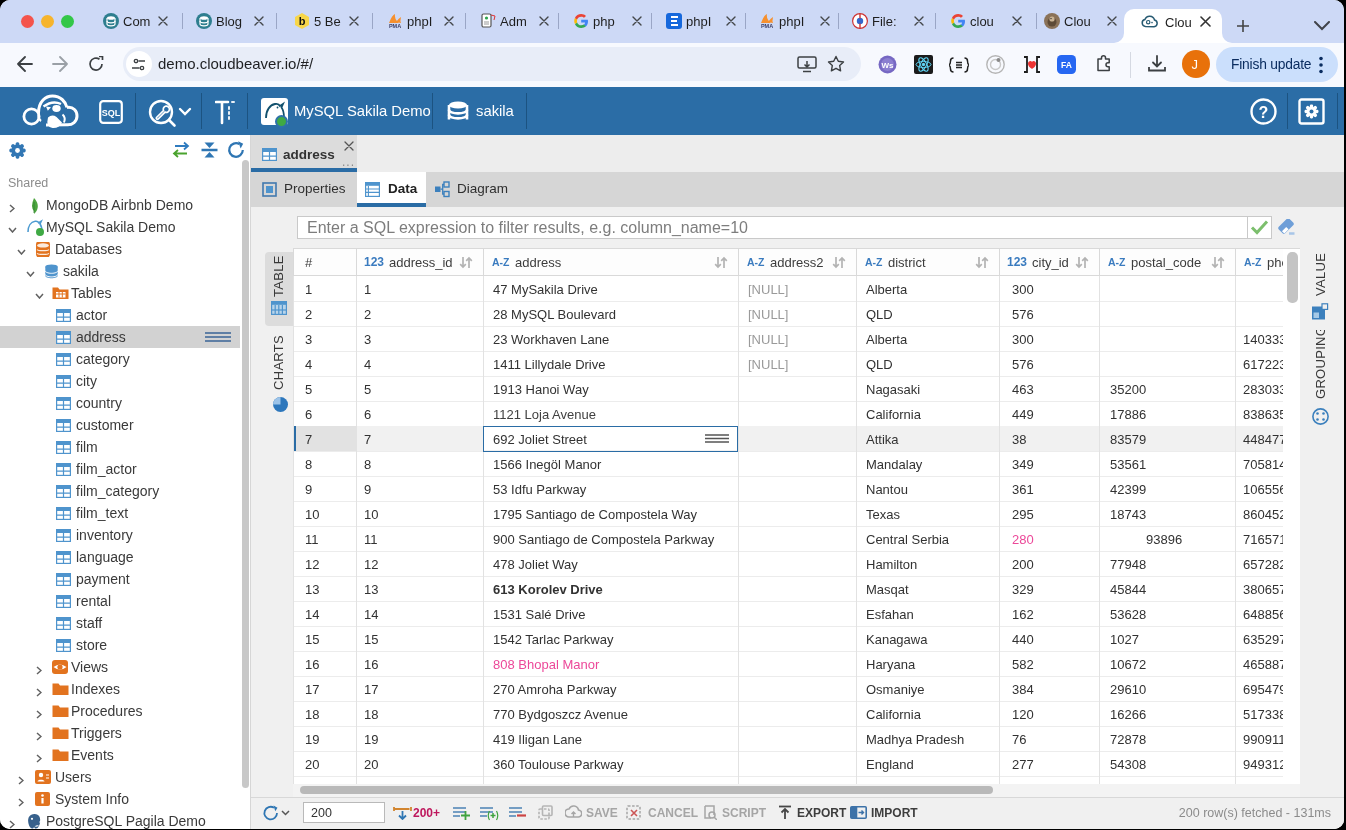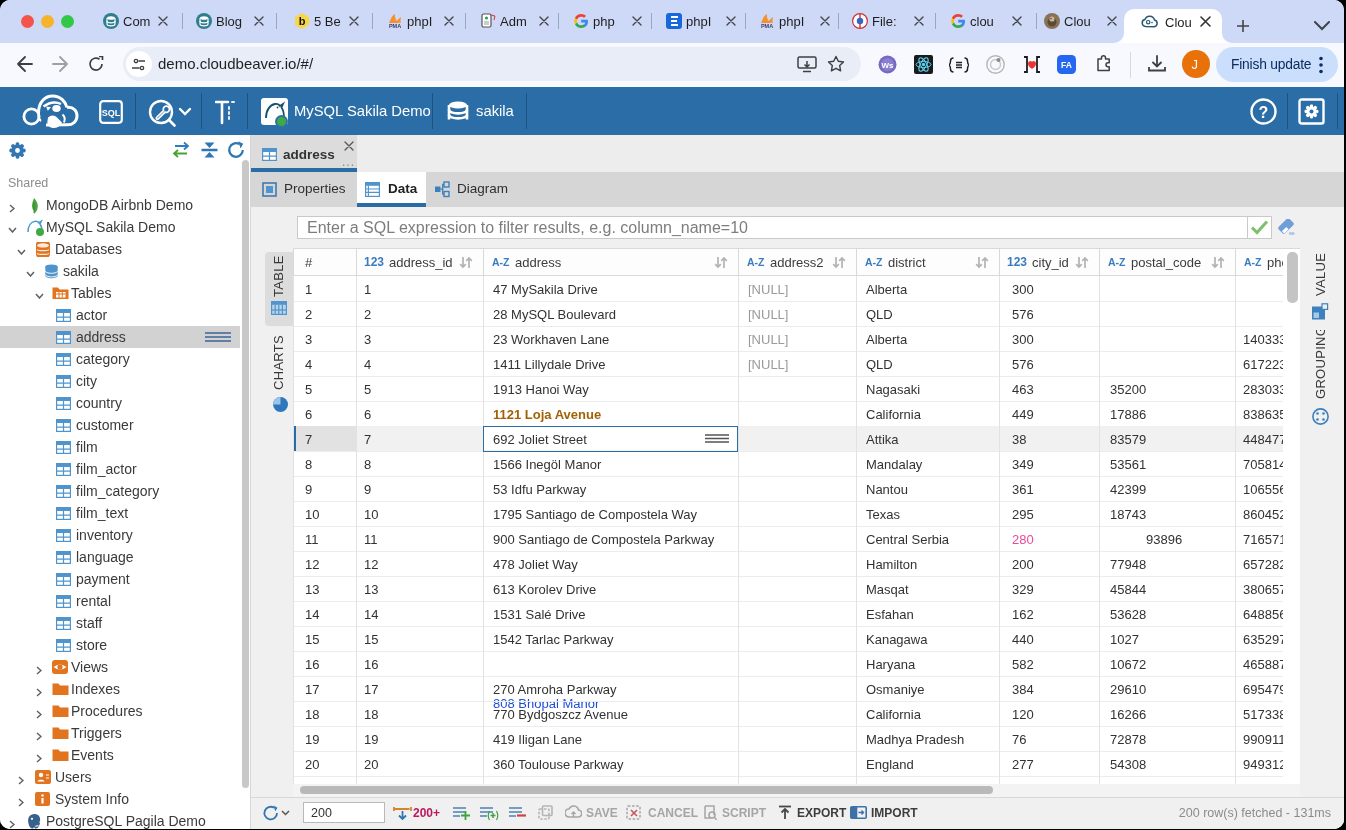--- a/index.html
+++ b/index.html
@@ -709,21 +709,21 @@
 <div class="abs dcell" style="left:305px;top:382px;color:#323232;">5</div>
 <div class="abs dcell" style="left:364px;top:382px;color:#323232;">5</div>
 <div class="abs dcell" style="left:493px;top:382px;color:#323232;">1913 Hanoi Way</div>
 <div class="abs dcell" style="left:866px;top:382px;color:#323232;">Nagasaki</div>
 <div class="abs dcell" style="left:1012px;top:382px;color:#323232;">463</div>
 <div class="abs dcell" style="left:1110px;top:382px;color:#323232;">35200</div>
 <div class="abs dcell" style="left:1243px;top:382px;color:#323232;width:40px;overflow:hidden;">28303384290</div>
 <div class="abs" style="left:293px;top:401px;width:1007px;height:1px;background:#ececec"></div>
 <div class="abs dcell" style="left:305px;top:407px;color:#323232;">6</div>
 <div class="abs dcell" style="left:364px;top:407px;color:#323232;">6</div>
-<div class="abs dcell" style="left:493px;top:407px;color:#a16207;font-weight:bold;">1121 Loja Avenue</div>
+<div class="abs dcell" style="left:493px;top:407px;color:#404040;">1121 Loja Avenue</div>
 <div class="abs dcell" style="left:866px;top:407px;color:#323232;">California</div>
 <div class="abs dcell" style="left:1012px;top:407px;color:#323232;">449</div>
 <div class="abs dcell" style="left:1110px;top:407px;color:#323232;">17886</div>
 <div class="abs dcell" style="left:1243px;top:407px;color:#323232;width:40px;overflow:hidden;">838635286649</div>
 <div class="abs" style="left:293px;top:426px;width:1007px;height:1px;background:#ececec"></div>
 <div class="abs" style="left:293px;top:426px;width:990px;height:25px;background:#f1f1f1"></div>
 <div class="abs" style="left:293px;top:426px;width:63px;height:25px;background:#e2e2e2"></div>
 <div class="abs" style="left:293px;top:426px;width:2.5px;height:25px;background:#2a6ca5"></div>
 <div class="abs" style="left:484px;top:427px;width:253px;height:23px;background:#fff"></div>
 <div class="abs dcell" style="left:305px;top:432px;color:#323232;">7</div>
@@ -769,21 +769,21 @@
 <div class="abs dcell" style="left:305px;top:557px;color:#323232;">12</div>
 <div class="abs dcell" style="left:364px;top:557px;color:#323232;">12</div>
 <div class="abs dcell" style="left:493px;top:557px;color:#323232;">478 Joliet Way</div>
 <div class="abs dcell" style="left:866px;top:557px;color:#323232;">Hamilton</div>
 <div class="abs dcell" style="left:1012px;top:557px;color:#323232;">200</div>
 <div class="abs dcell" style="left:1110px;top:557px;color:#323232;">77948</div>
 <div class="abs dcell" style="left:1243px;top:557px;color:#323232;width:40px;overflow:hidden;">657282285970</div>
 <div class="abs" style="left:293px;top:576px;width:1007px;height:1px;background:#ececec"></div>
 <div class="abs dcell" style="left:305px;top:582px;color:#323232;">13</div>
 <div class="abs dcell" style="left:364px;top:582px;color:#323232;">13</div>
-<div class="abs dcell" style="left:493px;top:582px;color:#323232;">613 Korolev Drive</div>
+<div class="abs dcell" style="left:493px;top:582px;color:#323232;font-weight:bold;">613 Korolev Drive</div>
 <div class="abs dcell" style="left:866px;top:582px;color:#323232;">Masqat</div>
 <div class="abs dcell" style="left:1012px;top:582px;color:#323232;">329</div>
 <div class="abs dcell" style="left:1110px;top:582px;color:#323232;">45844</div>
 <div class="abs dcell" style="left:1243px;top:582px;color:#323232;width:40px;overflow:hidden;">380657522649</div>
 <div class="abs" style="left:293px;top:601px;width:1007px;height:1px;background:#ececec"></div>
 <div class="abs dcell" style="left:305px;top:607px;color:#323232;">14</div>
 <div class="abs dcell" style="left:364px;top:607px;color:#323232;">14</div>
 <div class="abs dcell" style="left:493px;top:607px;color:#323232;">1531 Salé Drive</div>
 <div class="abs dcell" style="left:866px;top:607px;color:#323232;">Esfahan</div>
 <div class="abs dcell" style="left:1012px;top:607px;color:#323232;">162</div>
@@ -793,21 +793,21 @@
 <div class="abs dcell" style="left:305px;top:632px;color:#323232;">15</div>
 <div class="abs dcell" style="left:364px;top:632px;color:#323232;">15</div>
 <div class="abs dcell" style="left:493px;top:632px;color:#323232;">1542 Tarlac Parkway</div>
 <div class="abs dcell" style="left:866px;top:632px;color:#323232;">Kanagawa</div>
 <div class="abs dcell" style="left:1012px;top:632px;color:#323232;">440</div>
 <div class="abs dcell" style="left:1110px;top:632px;color:#323232;">1027</div>
 <div class="abs dcell" style="left:1243px;top:632px;color:#323232;width:40px;overflow:hidden;">635297277345</div>
 <div class="abs" style="left:293px;top:651px;width:1007px;height:1px;background:#ececec"></div>
 <div class="abs dcell" style="left:305px;top:657px;color:#323232;">16</div>
 <div class="abs dcell" style="left:364px;top:657px;color:#323232;">16</div>
-<div class="abs dcell" style="left:493px;top:696px;color:#1d4ed8;">808 Bhopal Manor</div>
+<div class="abs dcell" style="left:493px;top:657px;color:#ec4899;">808 Bhopal Manor</div>
 <div class="abs dcell" style="left:866px;top:657px;color:#323232;">Haryana</div>
 <div class="abs dcell" style="left:1012px;top:657px;color:#323232;">582</div>
 <div class="abs dcell" style="left:1110px;top:657px;color:#323232;">10672</div>
 <div class="abs dcell" style="left:1243px;top:657px;color:#323232;width:40px;overflow:hidden;">465887807014</div>
 <div class="abs" style="left:293px;top:676px;width:1007px;height:1px;background:#ececec"></div>
 <div class="abs dcell" style="left:305px;top:682px;color:#323232;">17</div>
 <div class="abs dcell" style="left:364px;top:682px;color:#323232;">17</div>
 <div class="abs dcell" style="left:493px;top:682px;color:#323232;">270 Amroha Parkway</div>
 <div class="abs dcell" style="left:866px;top:682px;color:#323232;">Osmaniye</div>
 <div class="abs dcell" style="left:1012px;top:682px;color:#323232;">384</div>

